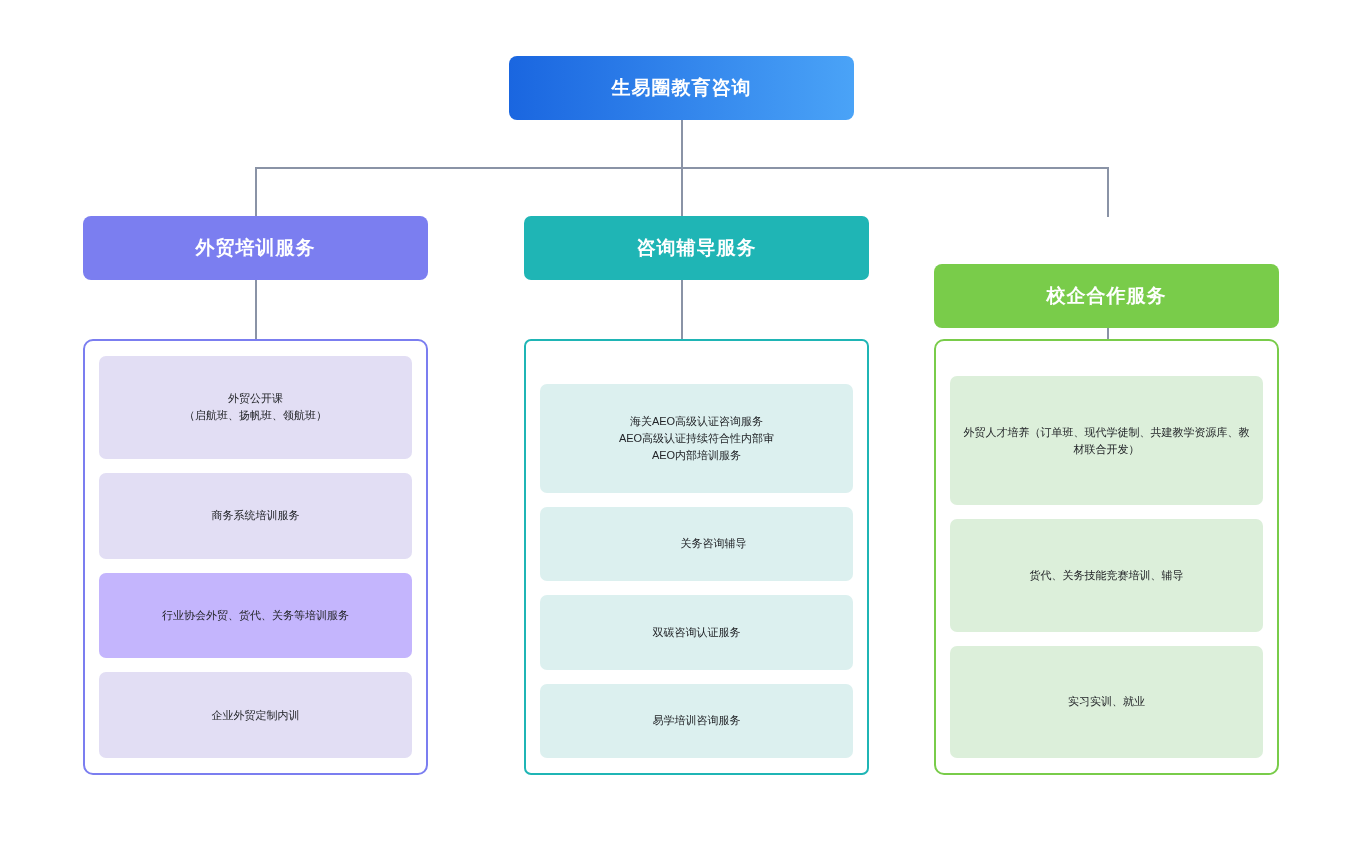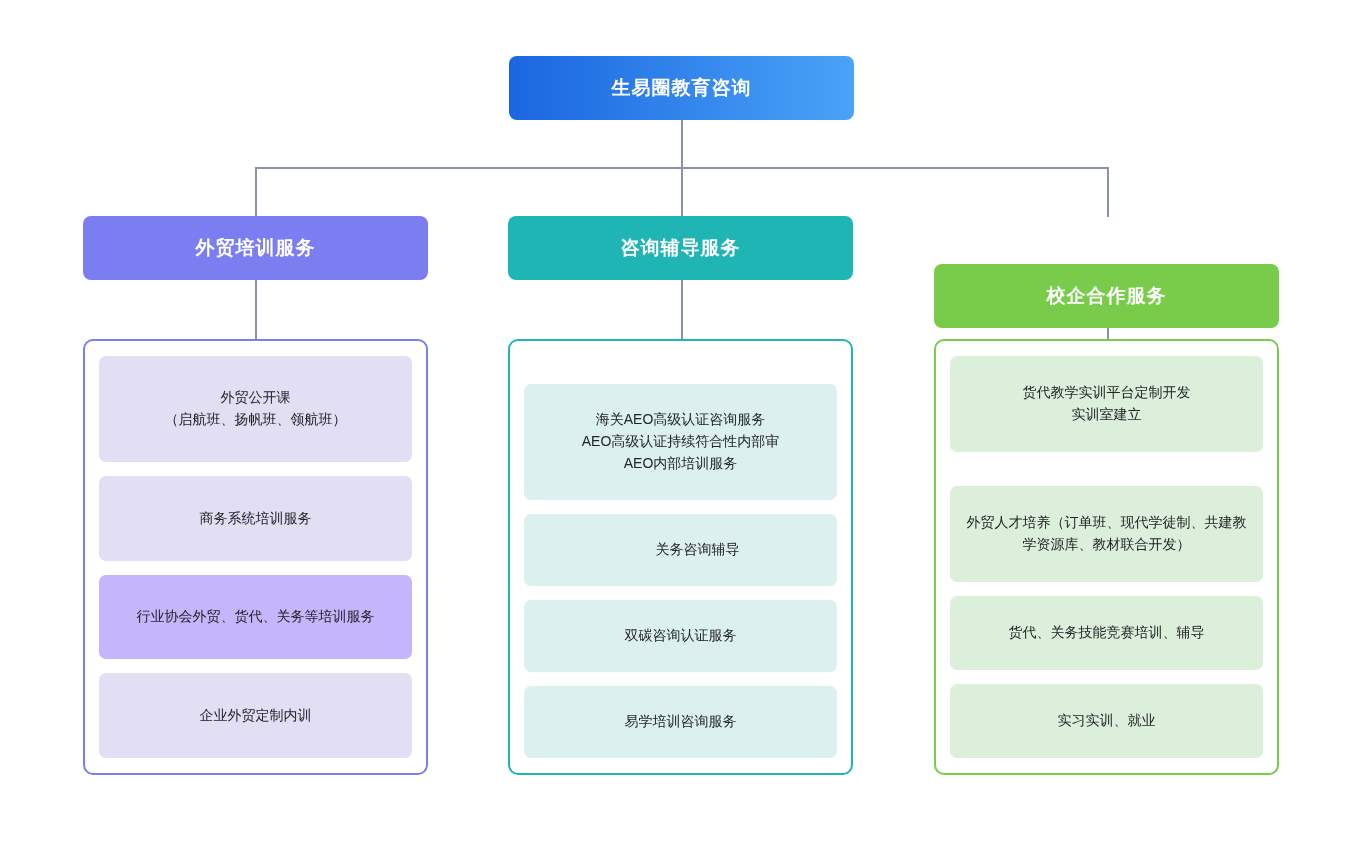--- a/index.html
+++ b/index.html
@@ -78,33 +78,33 @@
     padding: 15px 14px;
   }
 
   .chip {
     border-radius: 7px;
     display: flex;
     align-items: center;
     justify-content: center;
     text-align: center;
     color: #222428;
-    font-size: 14px;
+    font-size: 11px;
     line-height: 1.55;
     padding: 8px 10px;
     box-sizing: border-box;
     flex: 1 1 auto;
     margin-bottom: 14px;
   }
   .chip:last-child { margin-bottom: 0; }
   .chip span { display: block; white-space: pre-line; }
 
   
   .col-1 { left: 83px; }
-  .col-2 { left: 508px; }
+  .col-2 { left: 524px; border-radius: 7px; }
   .col-3 { left: 934px; }
 </style>
 </head>
 <body>
 
 <div id="chart-root">
 
   <div class="root-node" style="background: linear-gradient(90deg, rgb(26, 102, 224) 0%, rgb(74, 163, 247) 100%); color: rgb(255, 255, 255);">
     <span>生易圈教育咨询</span>
   </div>
@@ -158,24 +158,20 @@
       </div>
     <div class="chip" style="background: rgb(220, 240, 239);">
         <span>双碳咨询认证服务</span>
       </div>
     <div class="chip" style="background: rgb(220, 240, 239);">
         <span>易学培训咨询服务</span>
       </div>
   </div>
 
   <div class="panel col-3" style="border-color: rgb(121, 204, 74);">
-    <div class="chip" style="background: rgb(220, 239, 218);">
-        <span>货代教学实训平台定制开发
-实训室建立</span>
-      </div>
     <div class="chip" style="background: rgb(220, 239, 218); margin-top: 20px;">
         <span>外贸人才培养（订单班、现代学徒制、共建教学资源库、教材联合开发）</span>
       </div>
     <div class="chip" style="background: rgb(220, 239, 218);">
         <span>货代、关务技能竞赛培训、辅导</span>
       </div>
     <div class="chip" style="background: rgb(220, 239, 218);">
         <span>实习实训、就业</span>
       </div>
   </div>

